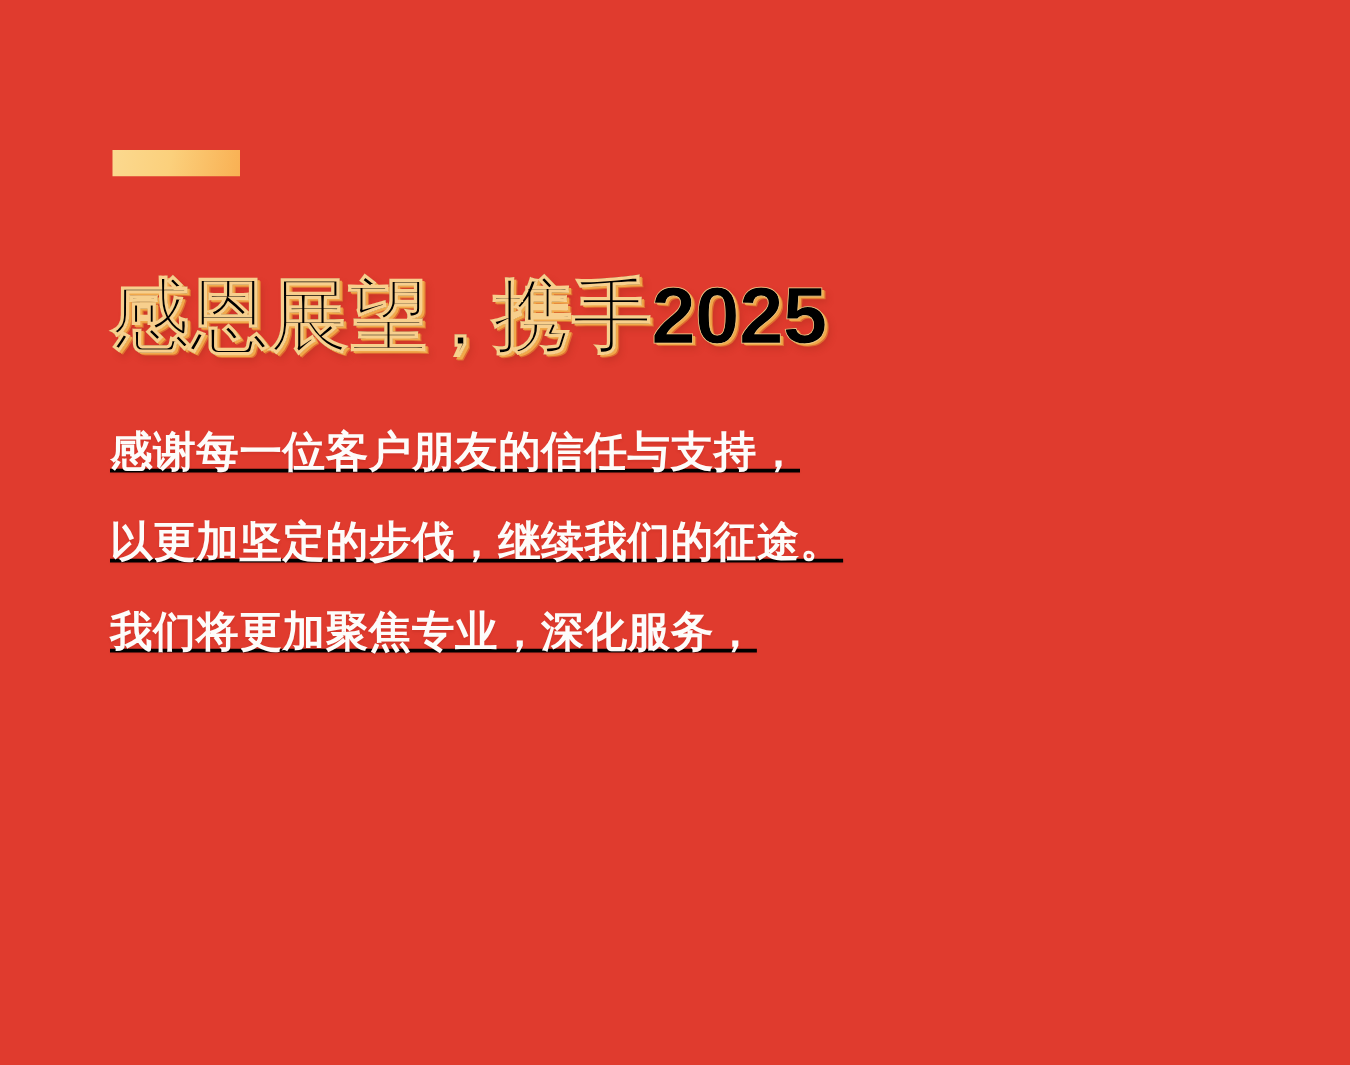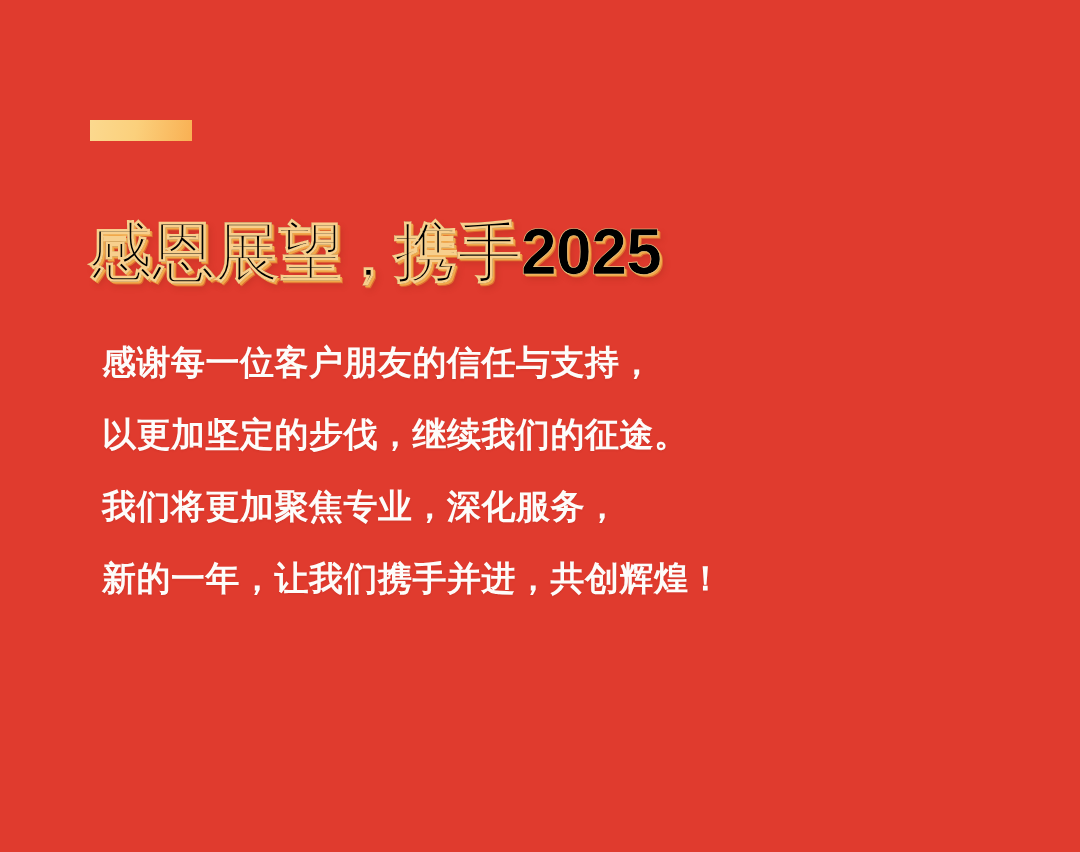--- a/index.html
+++ b/index.html
@@ -51,23 +51,24 @@
   #headline .hl-comma {
     letter-spacing: -4px;
     margin: 0 -2px 0 -6px;
     display: inline-block;
     transform: translateY(2px);
   }
 
   
   #body-copy {
     position: absolute;
-    left: 102px;
+    left: 88px;
     top: 326px;
     width: 900px;
+    text-decoration: underline;
   }
   .body-line {
     font-size: 34px;
     line-height: 72px;
     font-weight: 700;
     color: #fdfcfa;
     letter-spacing: 0.5px;
     white-space: nowrap;
     text-shadow: 0 1px 2px rgba(150,35,20,0.18);
   }
@@ -78,16 +79,15 @@
 <div id="poster">
 
   <div id="accent-bar"></div>
 
   <div id="headline"><span>感恩展望</span><span class="hl-comma">，</span><span>携手2025</span></div>
 
   <div id="body-copy">
     <div class="body-line">感谢每一位客户朋友的信任与支持，</div>
     <div class="body-line">以更加坚定的步伐，继续我们的征途。</div>
     <div class="body-line">我们将更加聚焦专业，深化服务，</div>
-    <div class="body-line">新的一年，让我们携手并进，共创辉煌！</div>
   </div>
 
 </div>
 
 </body></html>

